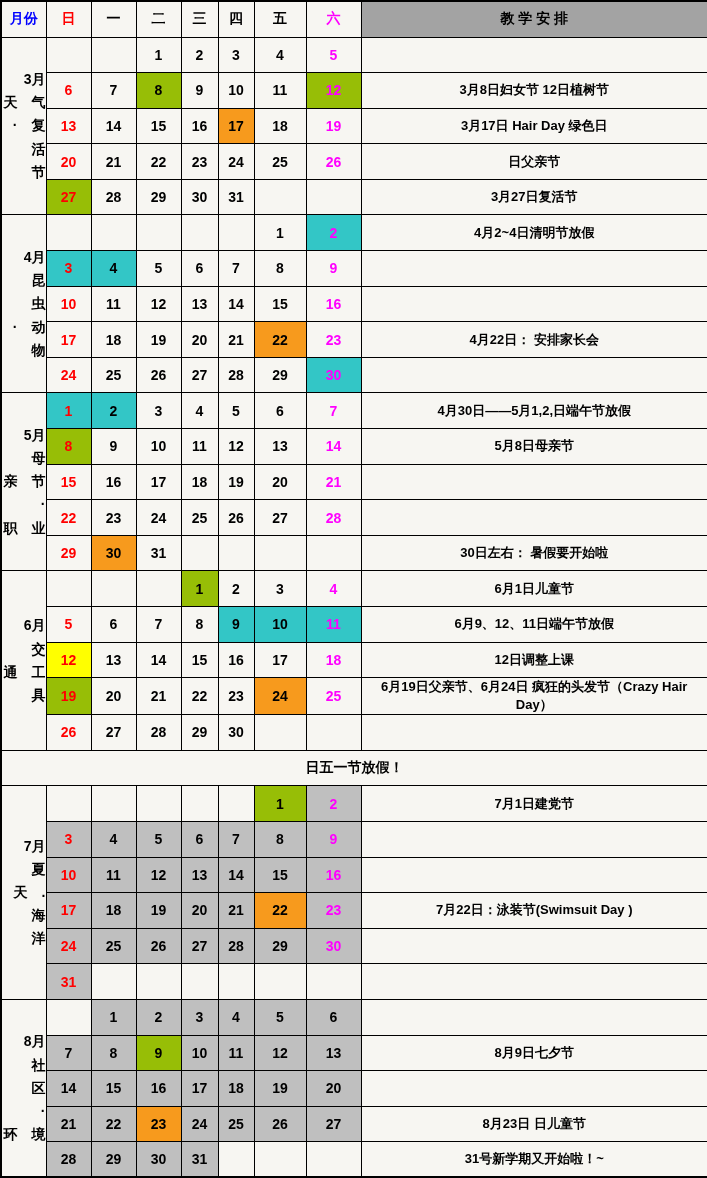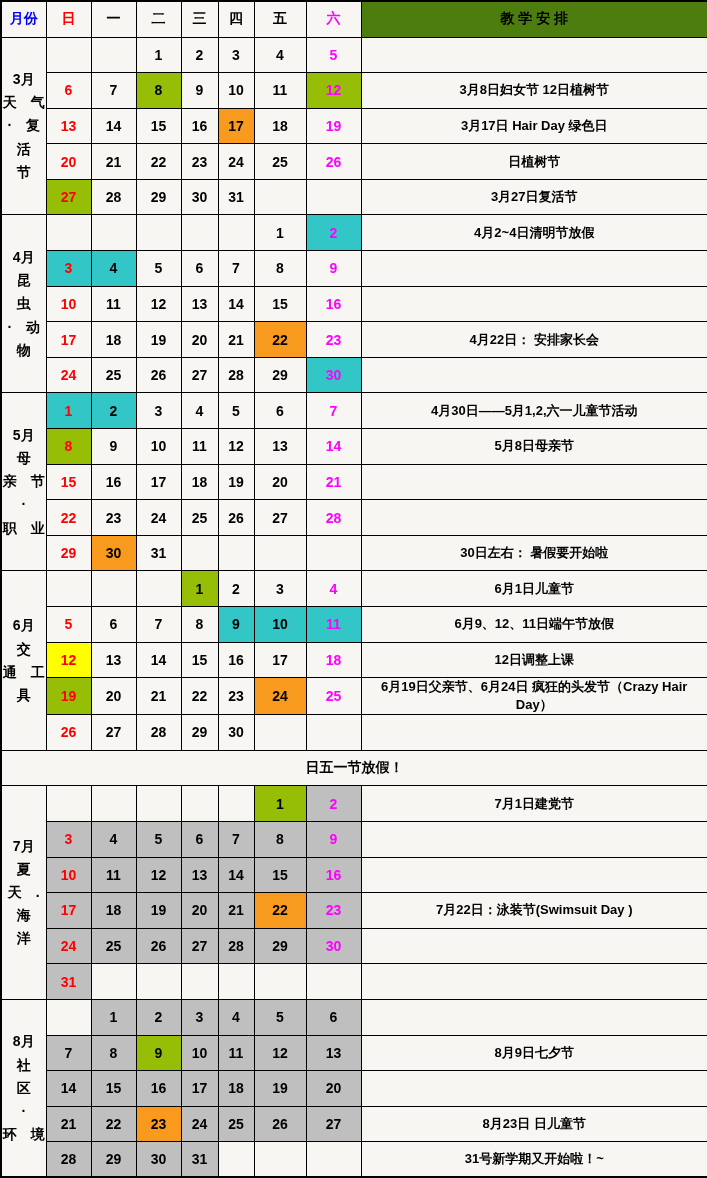--- a/index.html
+++ b/index.html
@@ -16,21 +16,21 @@
   table.calendar th, table.calendar td {
     border:1px solid #000;
     padding:0;
     overflow:hidden;
   }
   thead tr { height:36px; }
   tbody tr { height:35.6px; }
   th.hdr { font-size:14px; text-align:center; }
   td.month-label {
     white-space:pre-line;
-    text-align:center;
+    text-align:right;
     vertical-align:middle;
     font-size:14px;
     line-height:1.65;
     padding:0 1px;
     margin-left:44px;
   }
   td.day {
     font-size:14px;
     text-align:center;
     vertical-align:middle;
@@ -67,21 +67,21 @@
     <thead>
       <tr>
         <th class="hdr" style="color: rgb(0, 0, 255);">月份</th>
         <th class="hdr" style="color: rgb(255, 0, 0);">日</th>
         <th class="hdr" style="color: rgb(0, 0, 0);">一</th>
         <th class="hdr" style="color: rgb(0, 0, 0);">二</th>
         <th class="hdr" style="color: rgb(0, 0, 0);">三</th>
         <th class="hdr" style="color: rgb(0, 0, 0);">四</th>
         <th class="hdr" style="color: rgb(0, 0, 0);">五</th>
         <th class="hdr" style="color: rgb(255, 0, 255);">六</th>
-        <th class="hdr" style="color: rgb(0, 0, 0); background: #4d7c0f;">教 学 安 排</th>
+        <th class="hdr" style="color: rgb(0, 0, 0); background: #a3a3a3;">教 学 安 排</th>
       </tr>
     </thead>
     <tbody>
         <tr>
           <td class="month-label" rowspan="5">3月
 天　气
 ·　复
 活
 节</td>
           <td class="day"></td>
@@ -114,21 +114,21 @@
           <td class="note">3月17日 Hair Day 绿色日</td>
         </tr>
         <tr>
           <td class="day" style="color: rgb(255, 0, 0);">20</td>
           <td class="day">21</td>
           <td class="day">22</td>
           <td class="day">23</td>
           <td class="day">24</td>
           <td class="day">25</td>
           <td class="day" style="color: rgb(255, 0, 255);">26</td>
-          <td class="note">日植树节</td>
+          <td class="note">日父亲节</td>
         </tr>
         <tr>
           <td class="day" style="background: rgb(151, 190, 6); color: rgb(255, 0, 0);">27</td>
           <td class="day">28</td>
           <td class="day">29</td>
           <td class="day">30</td>
           <td class="day">31</td>
           <td class="day"></td>
           <td class="day"></td>
           <td class="note">3月27日复活节</td>
@@ -193,21 +193,21 @@
 亲　节
 ·
 职　业</td>
           <td class="day" style="background: rgb(51, 198, 198); color: rgb(255, 0, 0);">1</td>
           <td class="day" style="background: rgb(51, 198, 198);">2</td>
           <td class="day">3</td>
           <td class="day">4</td>
           <td class="day">5</td>
           <td class="day">6</td>
           <td class="day" style="color: rgb(255, 0, 255);">7</td>
-          <td class="note">4月30日——5月1,2,六一儿童节活动</td>
+          <td class="note">4月30日——5月1,2,日端午节放假</td>
         </tr>
         <tr>
           <td class="day" style="background: rgb(151, 190, 6); color: rgb(255, 0, 0);">8</td>
           <td class="day">9</td>
           <td class="day">10</td>
           <td class="day">11</td>
           <td class="day">12</td>
           <td class="day">13</td>
           <td class="day" style="color: rgb(255, 0, 255);">14</td>
           <td class="note">5月8日母亲节</td>

